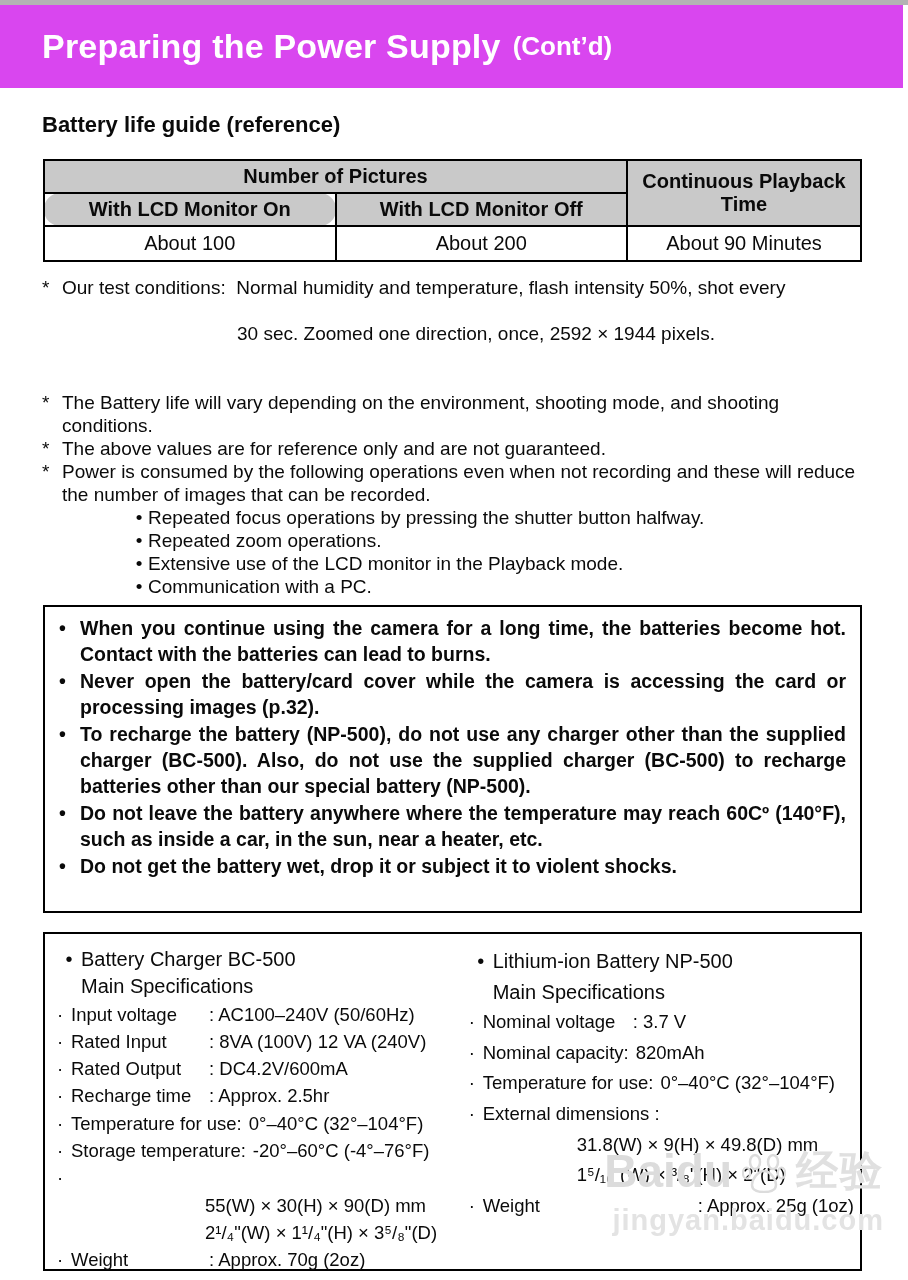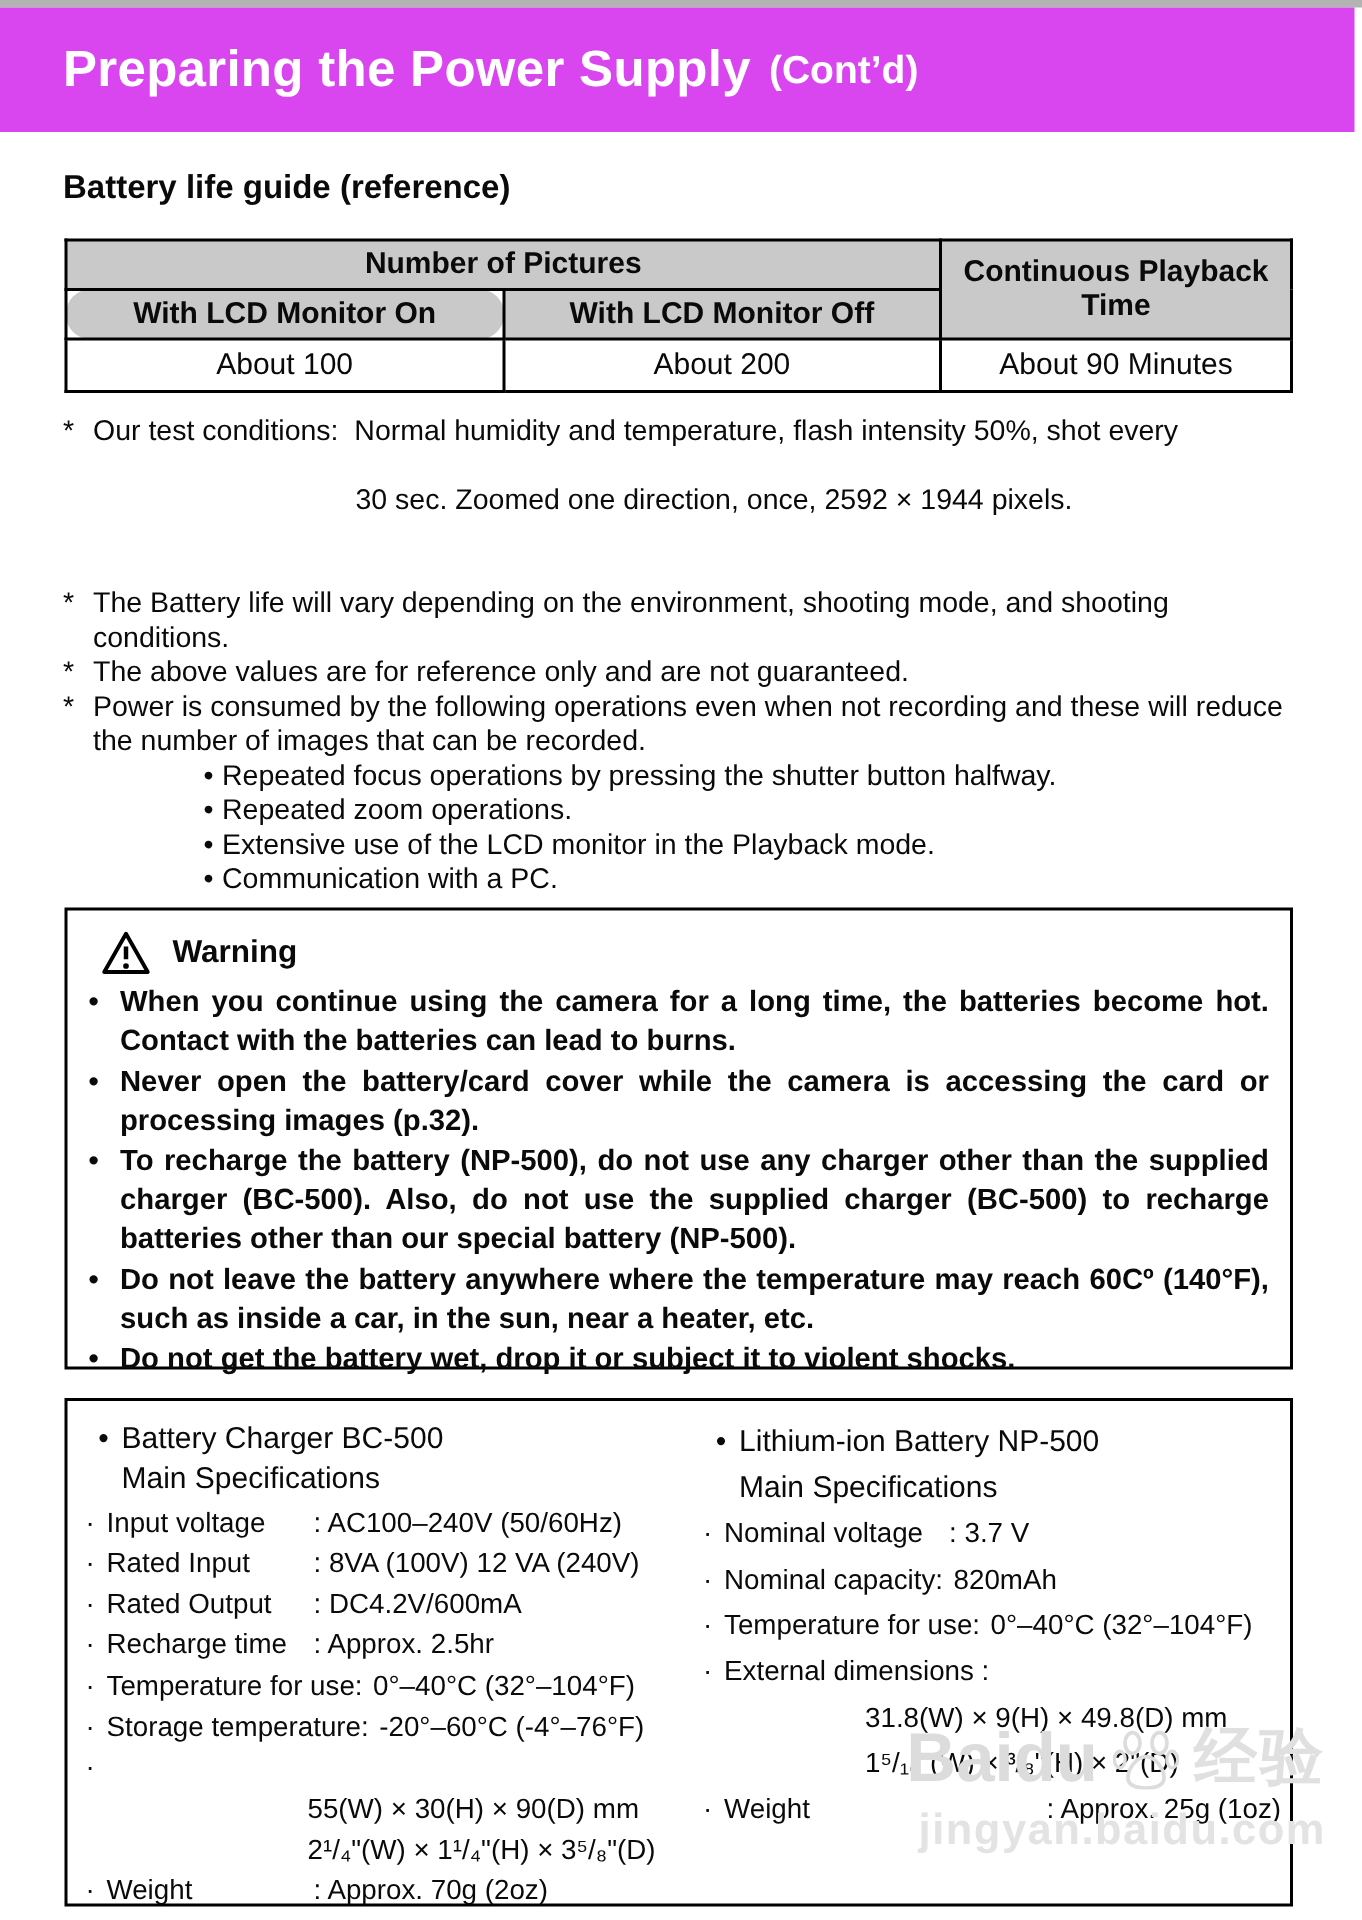--- a/index.html
+++ b/index.html
@@ -130,28 +130,20 @@
         <span>Extensive use of the LCD monitor in the Playback mode.</span>
       </div>
       <div class="sub-bullet">
         <span class="b">•</span>
         <span>Communication with a PC.</span>
       </div>
     </div>
   </div>
 
   <div class="warning-box">
-    <div class="warning-head">
-      <svg width="34" height="31" viewBox="0 0 34 31">
-        <path d="M17 2.5 L31.5 28 L2.5 28 Z" fill="none" stroke="#000" stroke-width="2.6" stroke-linejoin="round"></path>
-        <line x1="17" y1="11" x2="17" y2="19.5" stroke="#000" stroke-width="3"></line>
-        <circle cx="17" cy="24" r="1.9" fill="#000"></circle>
-      </svg>
-      <span class="wtitle">Warning</span>
-    </div>
     <div class="warn-item">
       <span class="b">•</span>
       <span class="t">When you continue using the camera for a long time, the batteries become hot. Contact with the batteries can lead to burns.</span>
     </div>
     <div class="warn-item">
       <span class="b">•</span>
       <span class="t">Never open the battery/card cover while the camera is accessing the card or processing images (p.32).</span>
     </div>
     <div class="warn-item">
       <span class="b">•</span>

